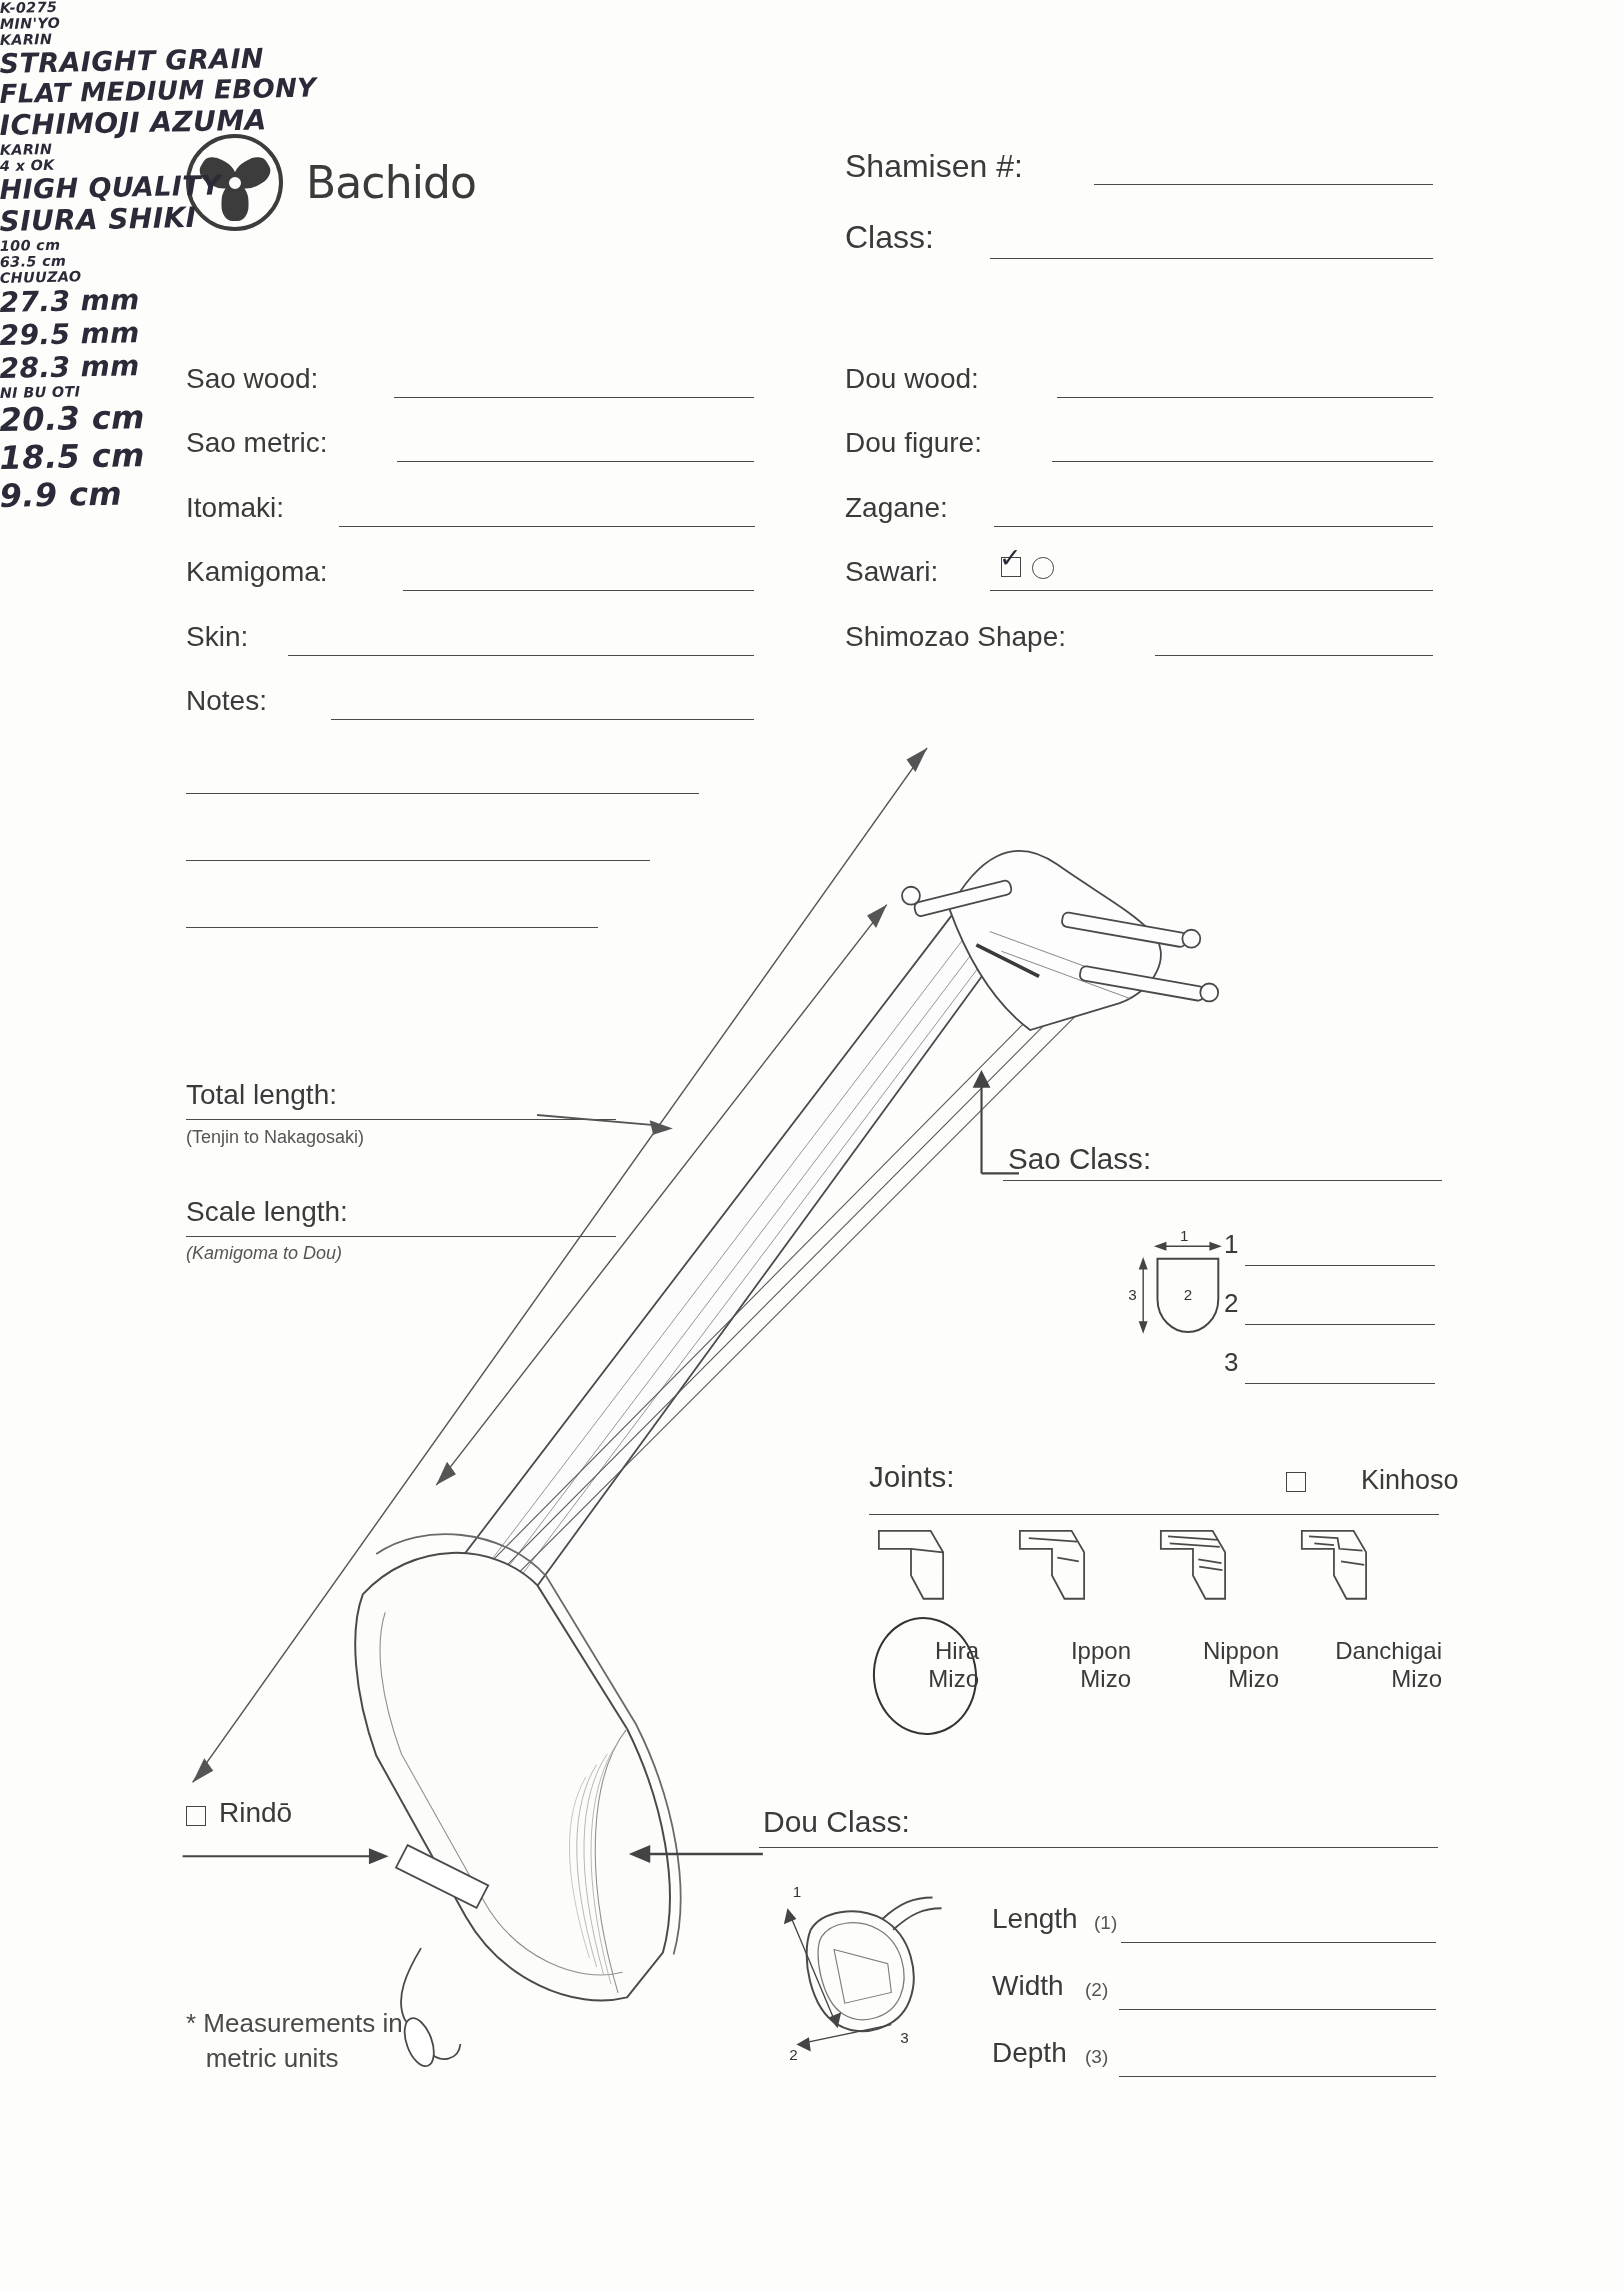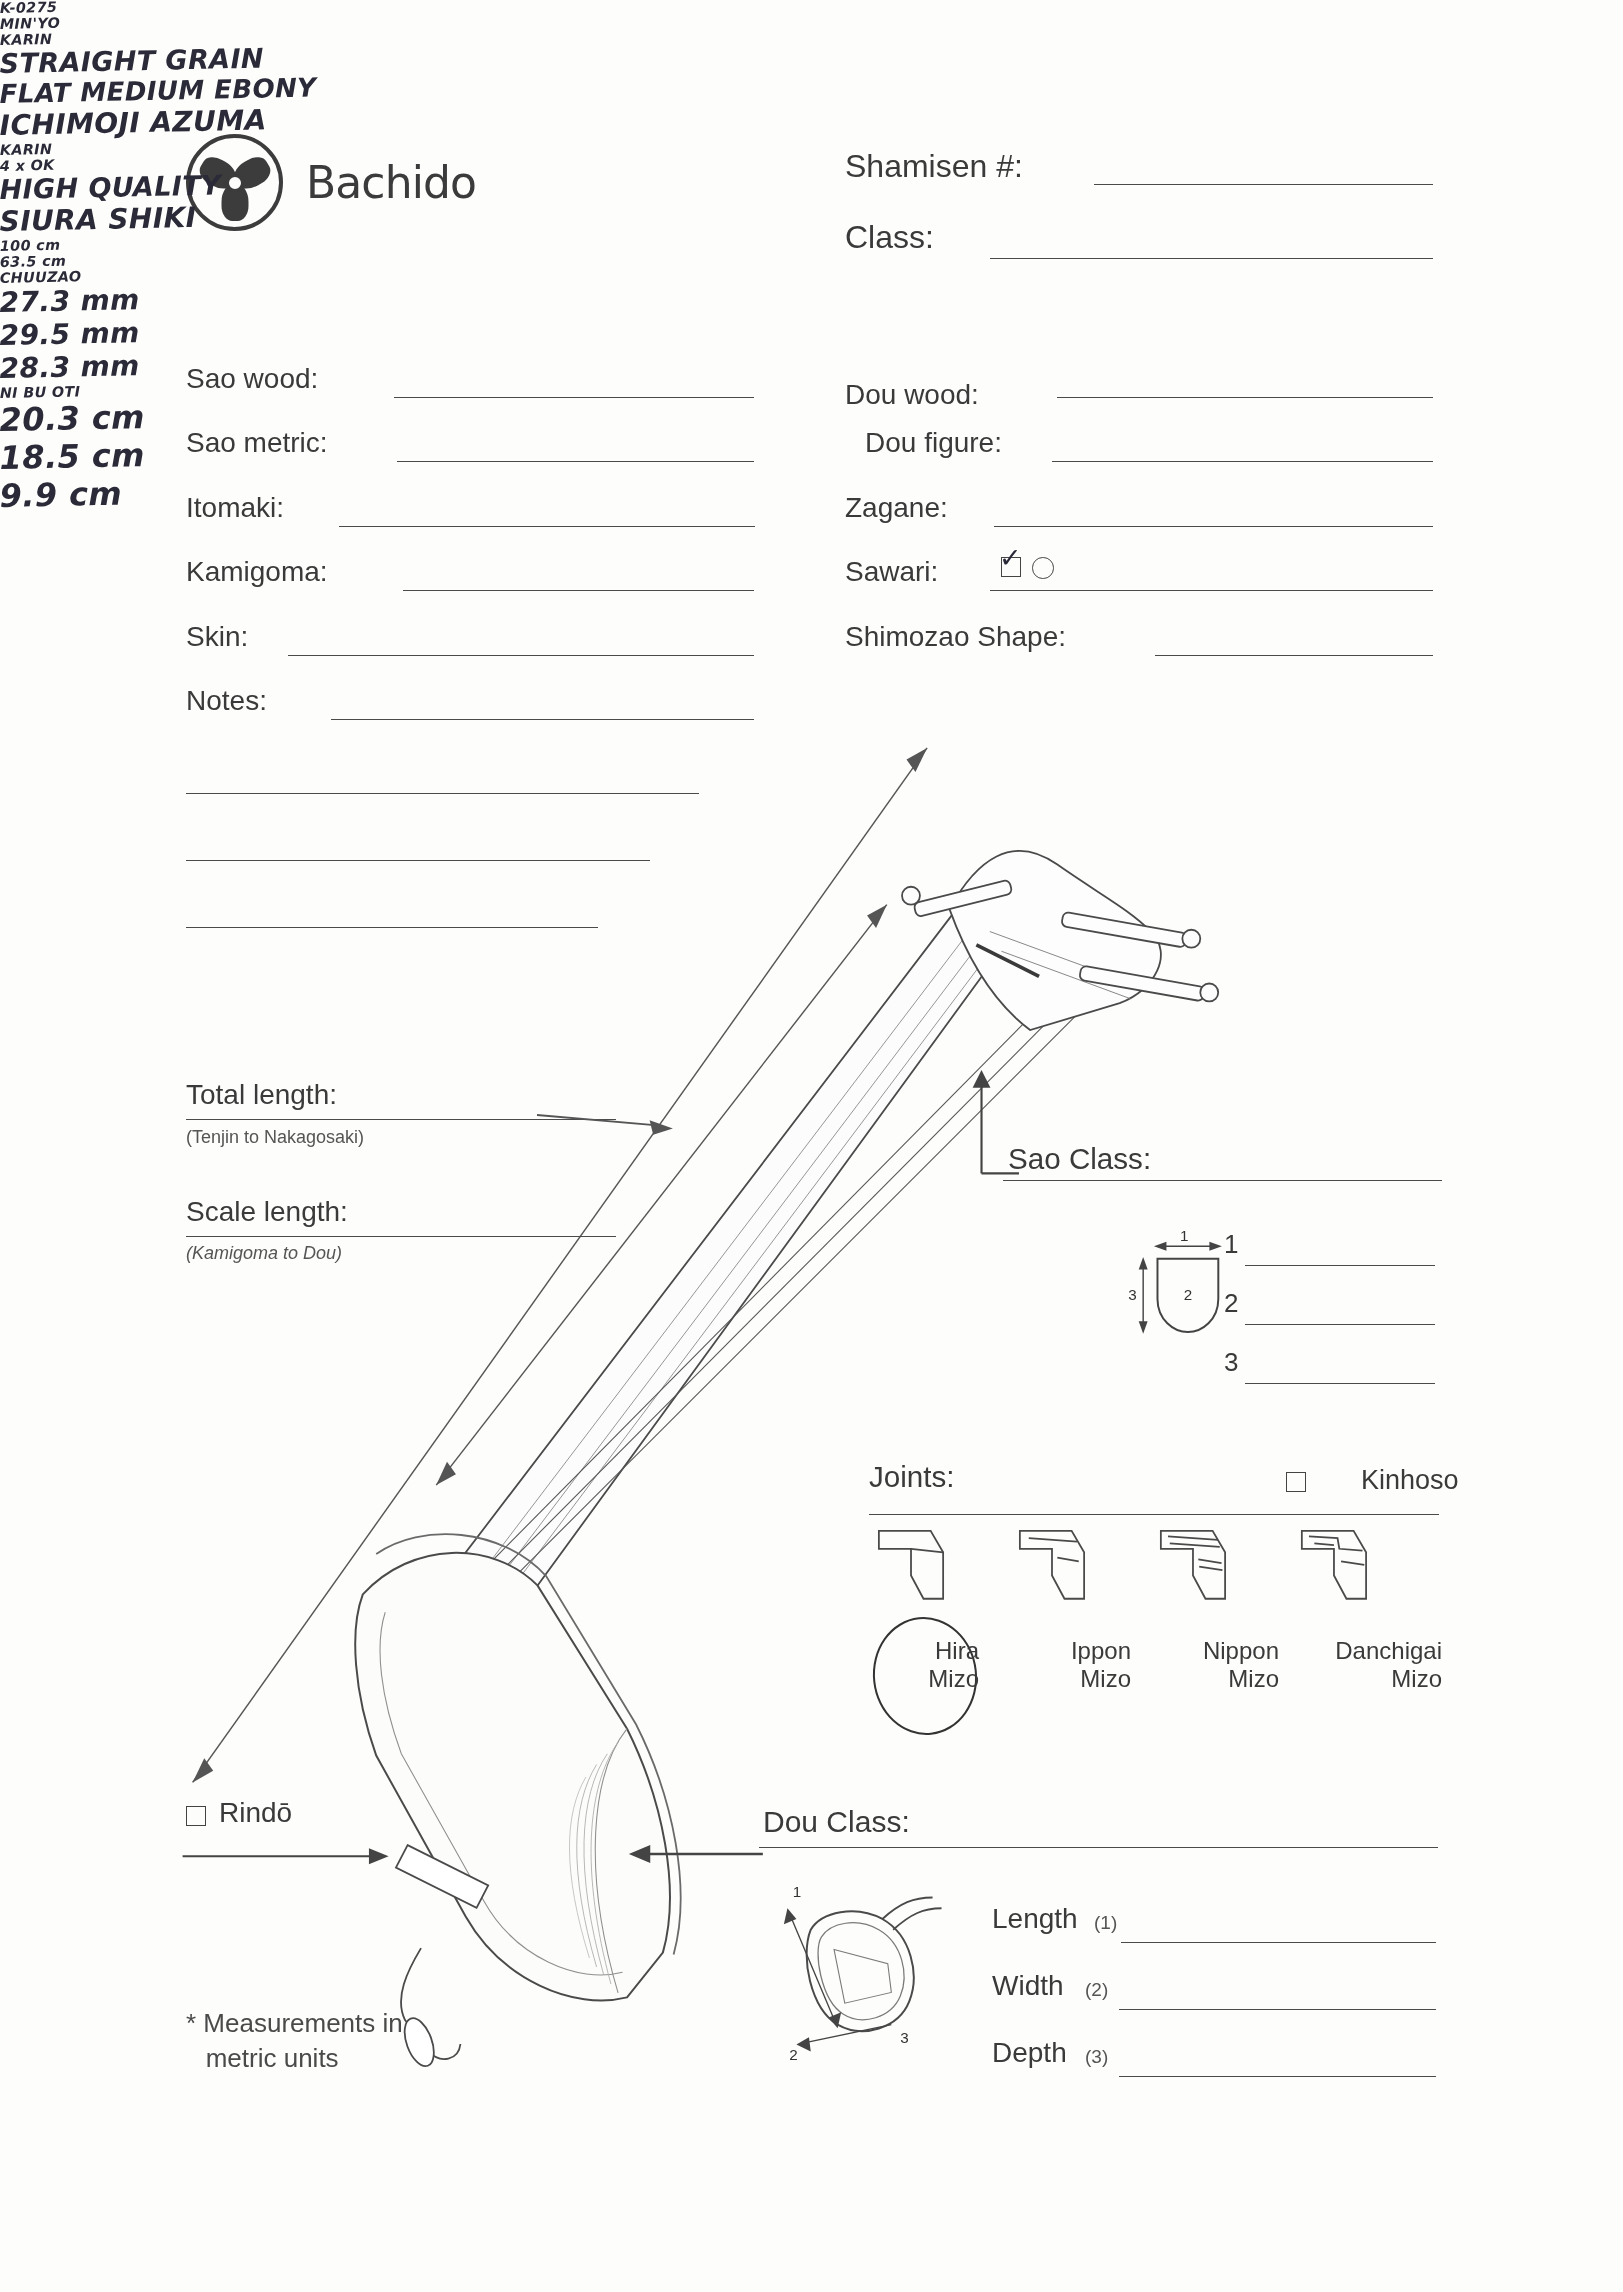--- a/index.html
+++ b/index.html
@@ -183,25 +183,25 @@
   <div class="hand" style="left:300px; top:614px;"></div>
 
   <div class="flabel" style="left:186px; top:685px;">Notes:</div>
   <div class="rule" style="left:331px; top:719px; width:423px;"></div>
   <div class="hand" style="left:342px; top:679px;"></div>
 
   <div class="rule" style="left:186px; top:793px; width:513px;"></div>
   <div class="rule" style="left:186px; top:860px; width:464px;"></div>
   <div class="rule" style="left:186px; top:927px; width:412px;"></div>
 
-  <div class="flabel" style="left:845px; top:363px;margin-top:16px;">Dou wood:</div>
+  <div class="flabel" style="left:845px; top:363px;">Dou wood:</div>
   <div class="rule" style="left:1057px; top:397px; width:376px;"></div>
   <div class="hand" style="left:1094px; top:351px;">KARIN</div>
 
-  <div class="flabel" style="left:845px; top:427px;margin-left:20px;">Dou figure:</div>
+  <div class="flabel" style="left:845px; top:427px;">Dou figure:</div>
   <div class="rule" style="left:1052px; top:461px; width:381px;"></div>
   <div class="hand" style="left:1066px; top:417px;">4 x OK</div>
 
   <div class="flabel" style="left:845px; top:492px;">Zagane:</div>
   <div class="rule" style="left:994px; top:526px; width:439px;"></div>
   <div class="hand" style="left:1028px; top:485px; font-size:27px;">HIGH QUALITY</div>
 
   <div class="flabel" style="left:845px; top:556px;">Sawari:</div>
   <div class="rule" style="left:990px; top:590px; width:443px;"></div>
   <div class="checkbox" style="left:1001px; top:557px;"></div>

